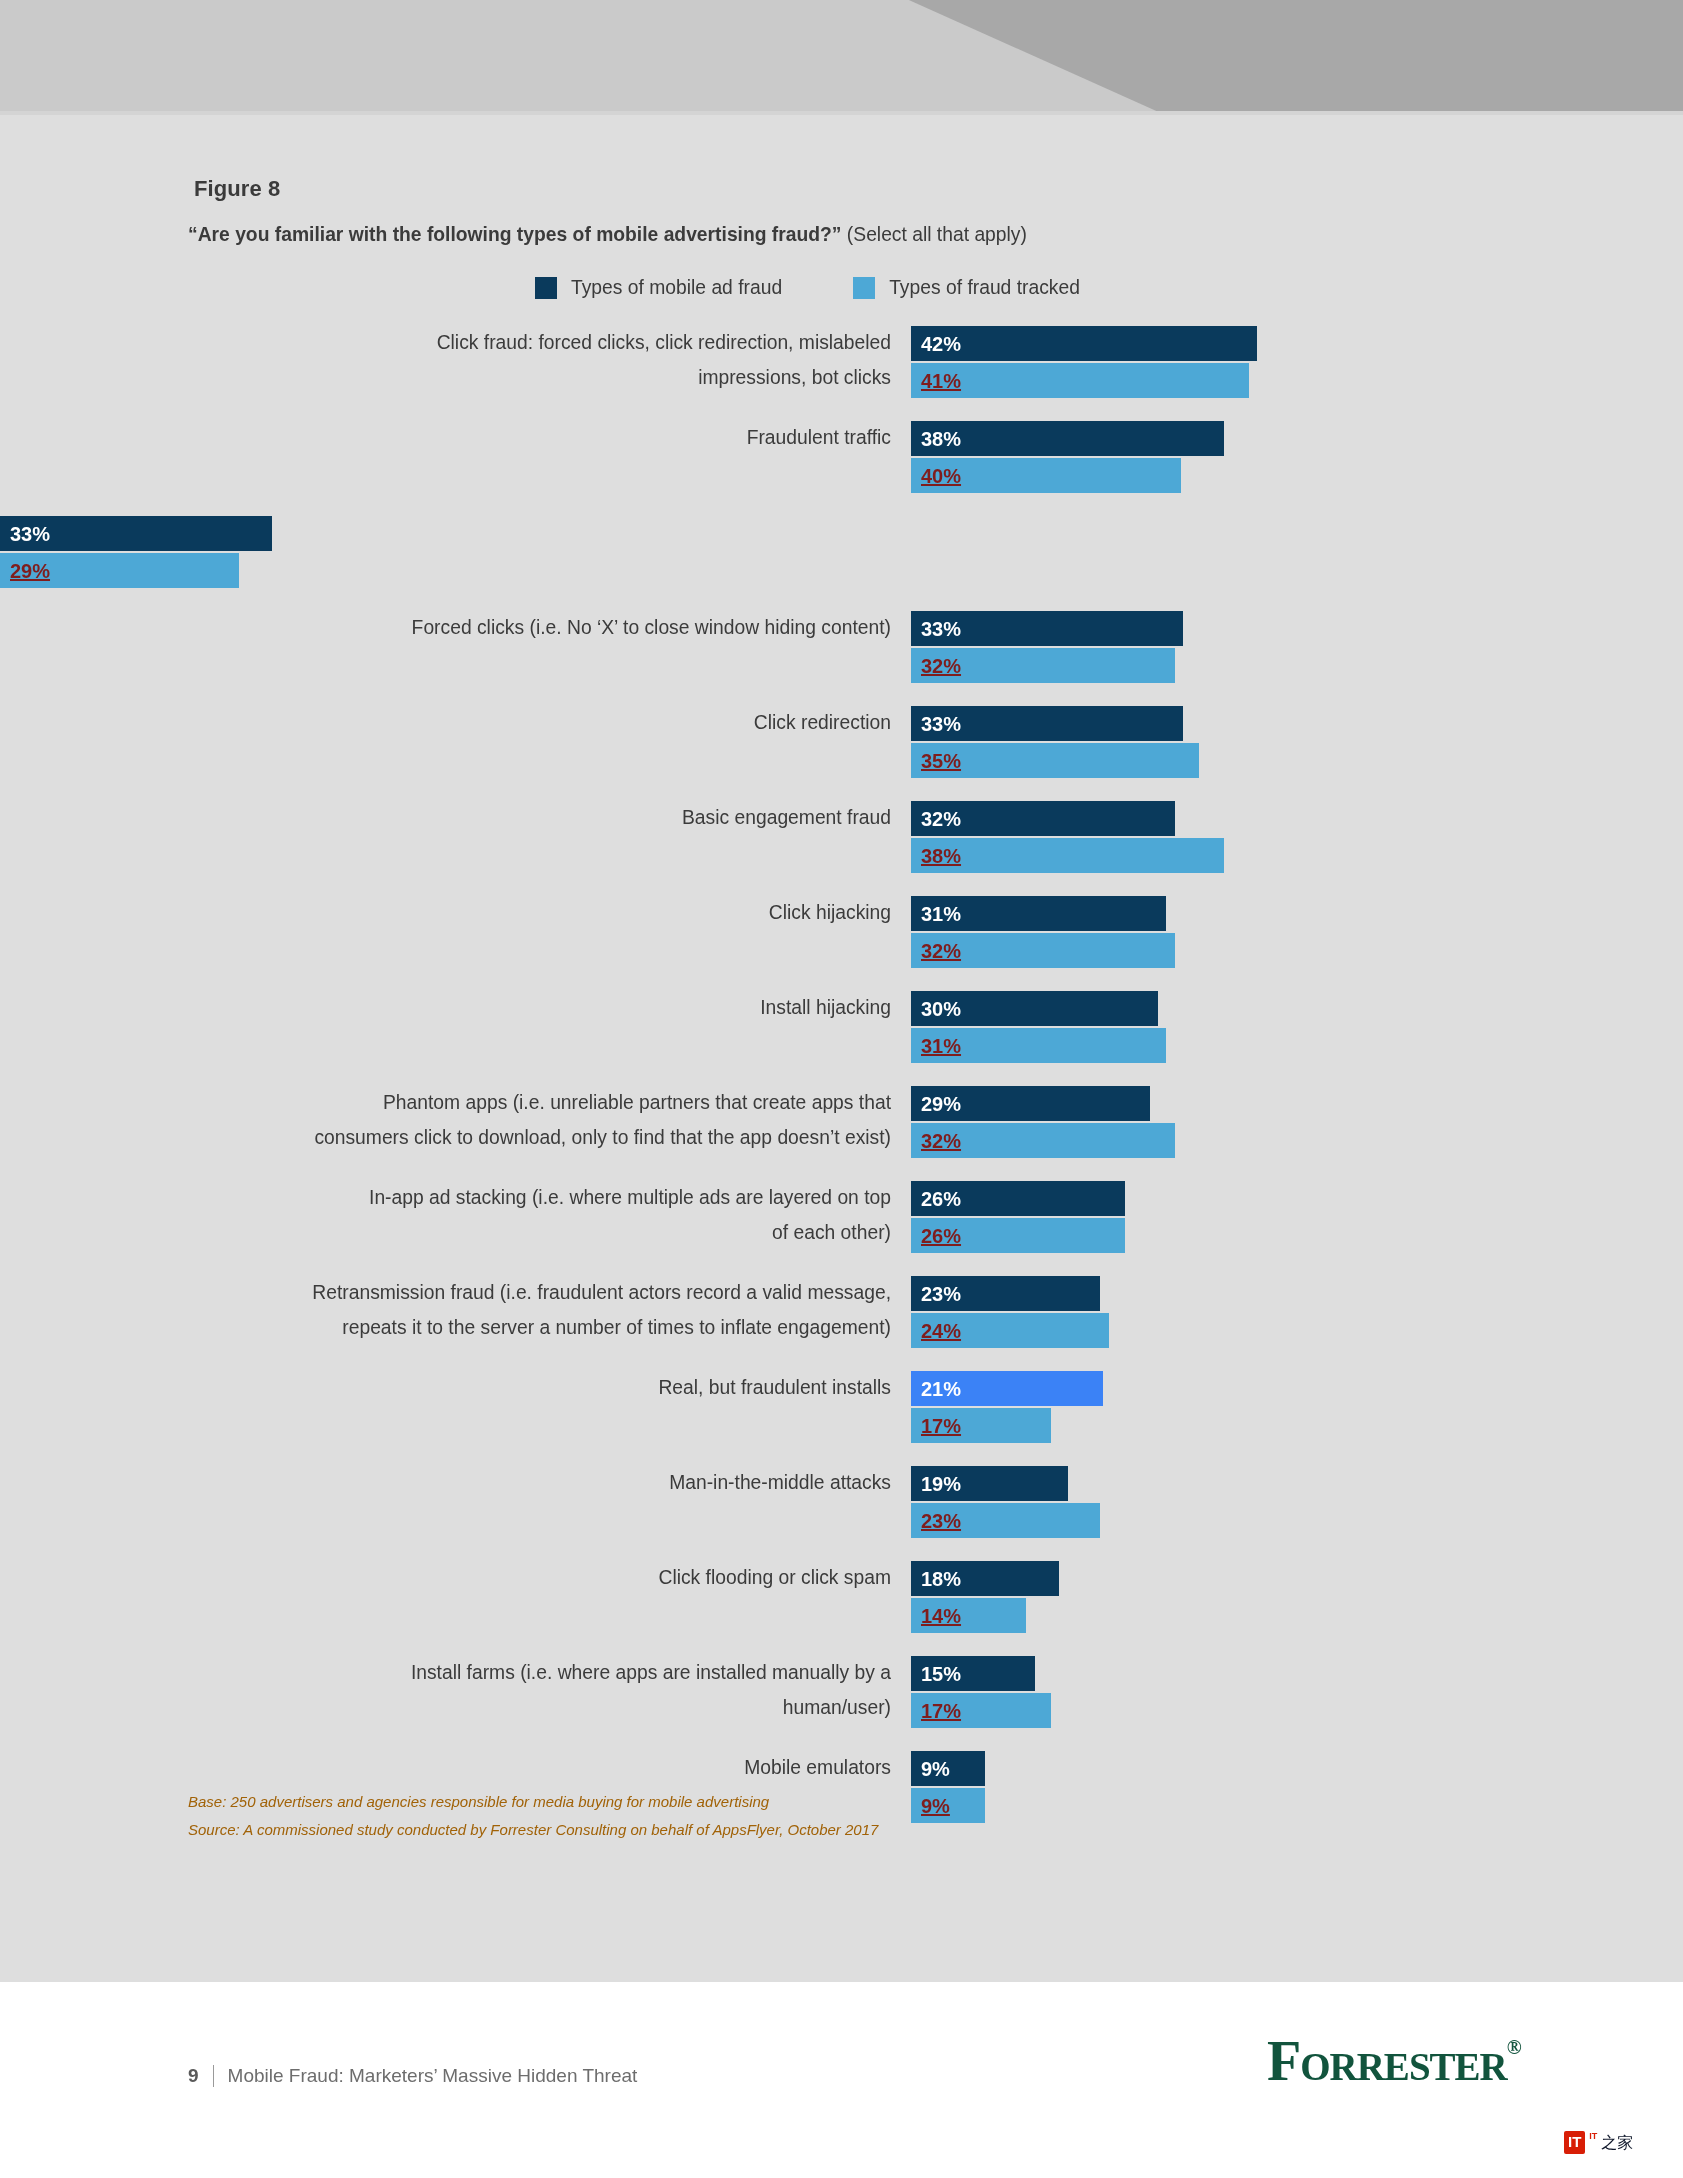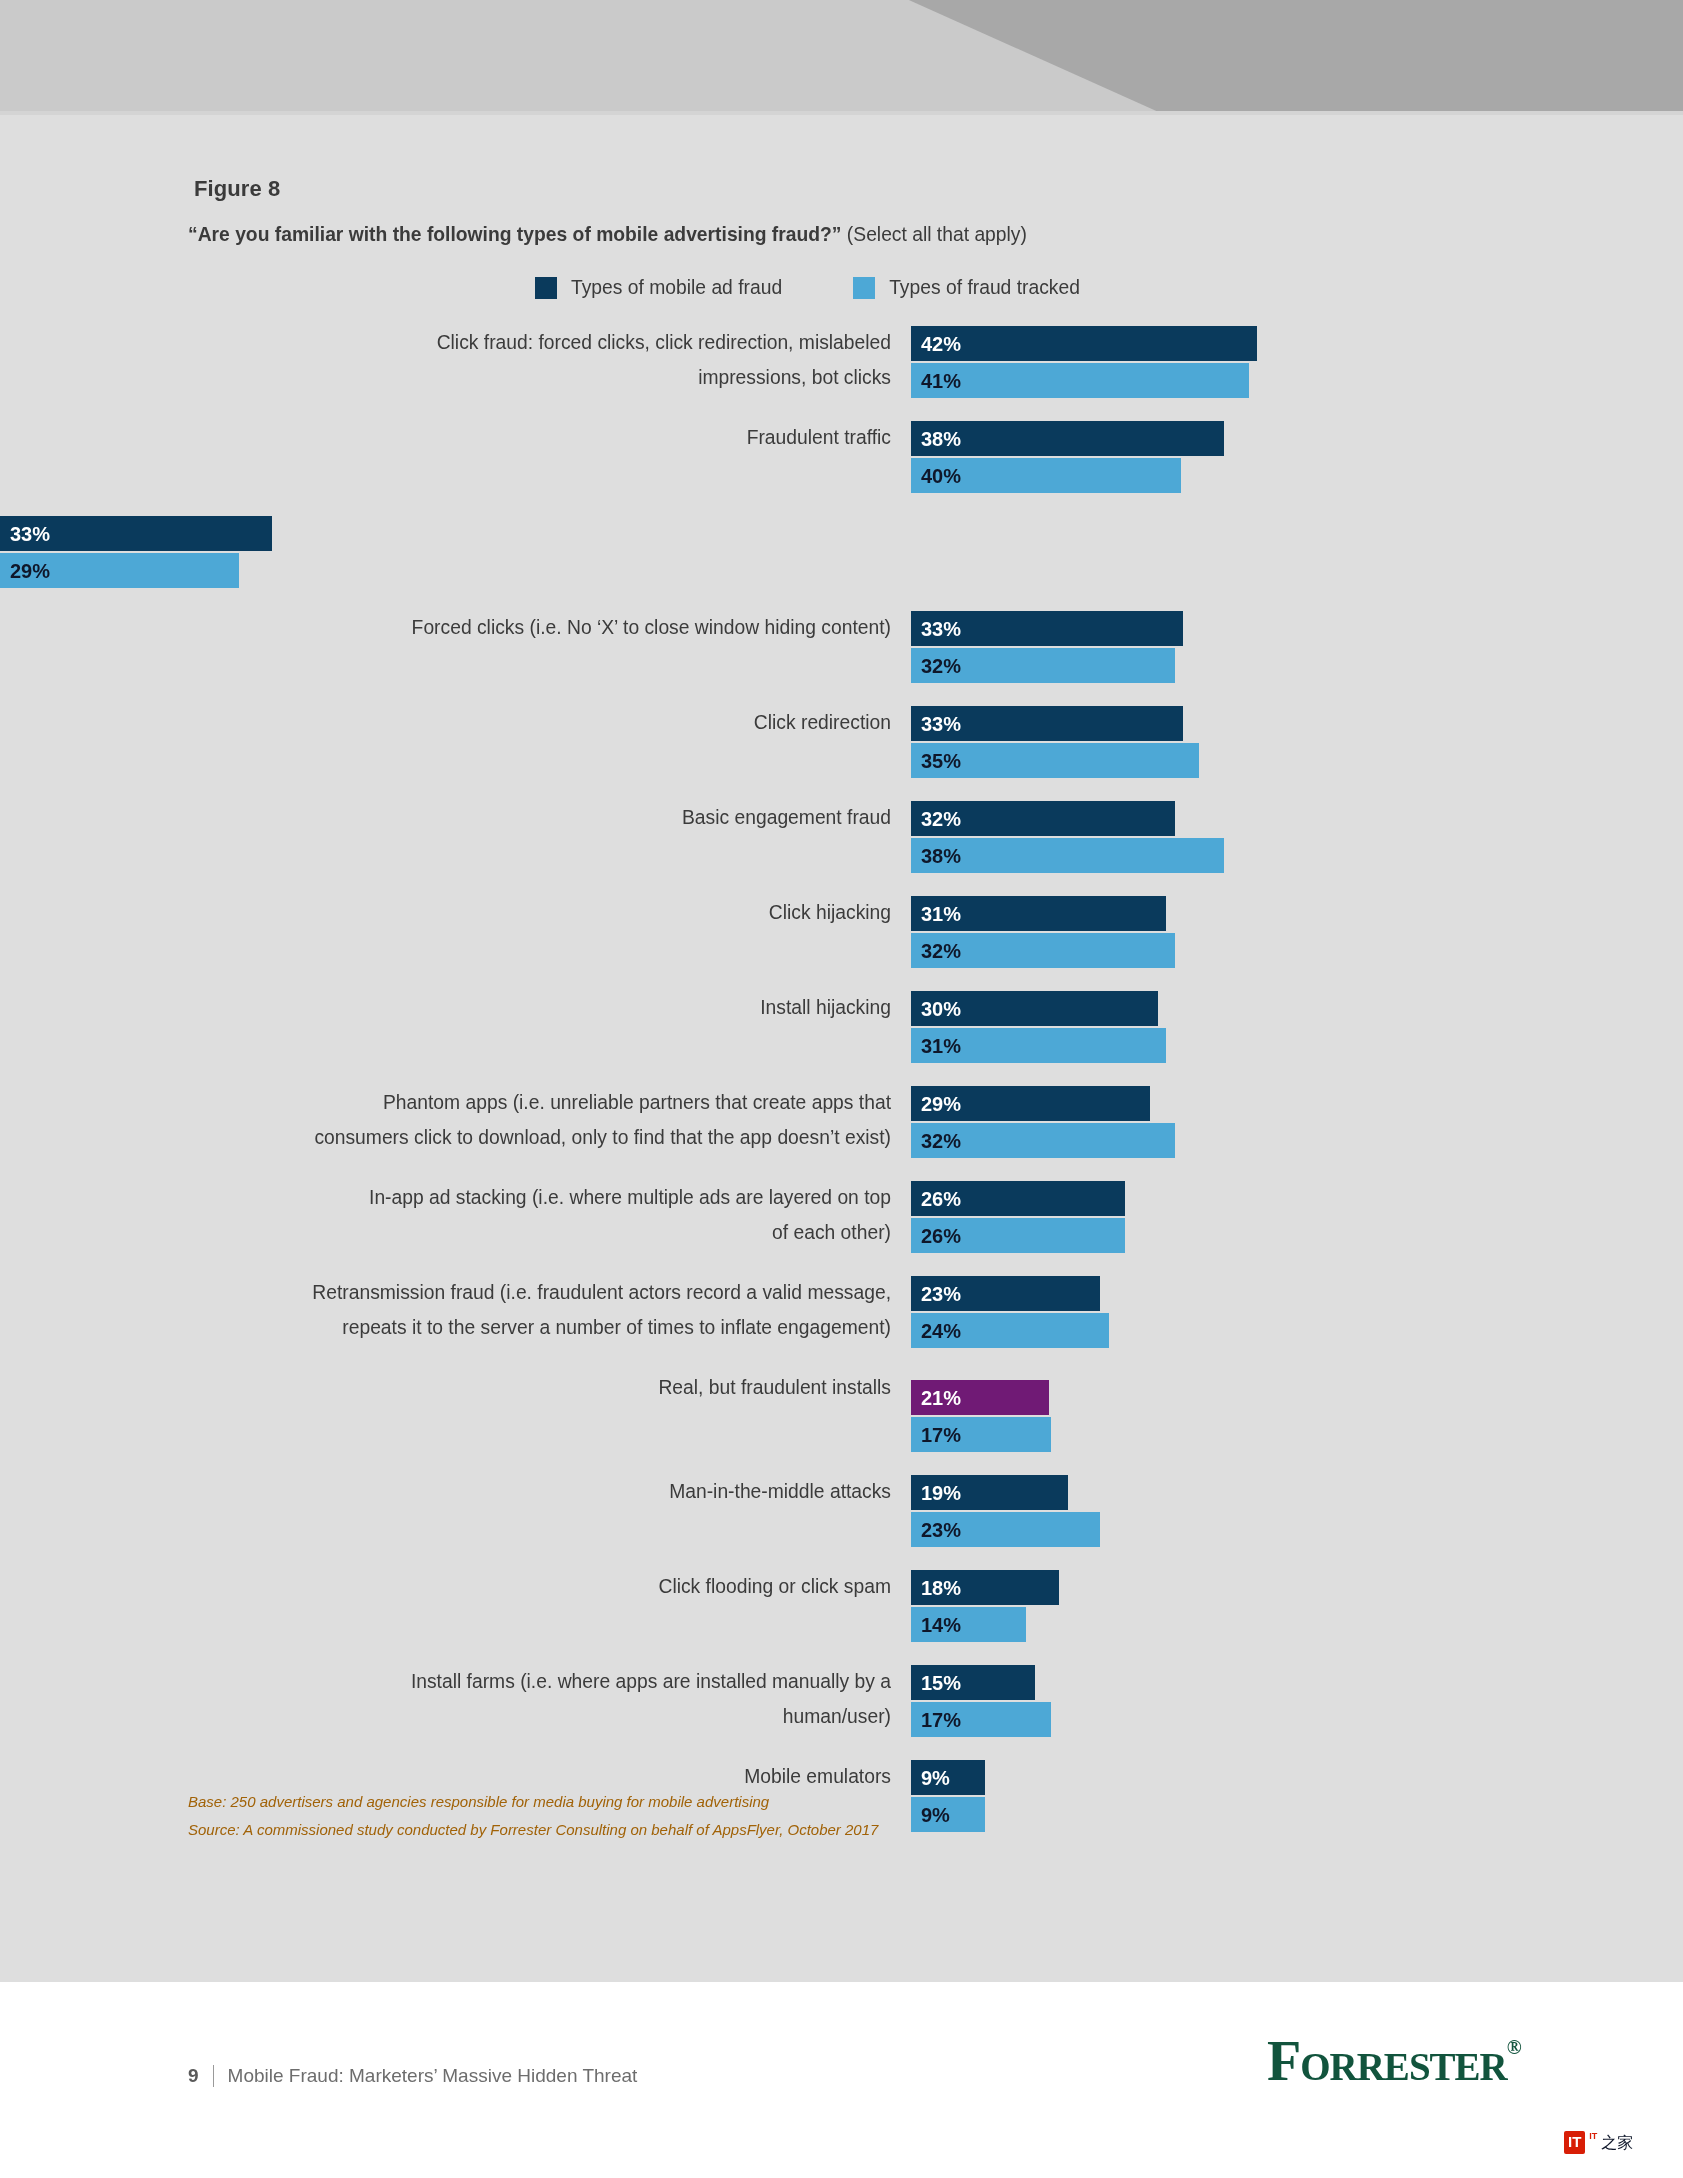--- a/index.html
+++ b/index.html
@@ -71,21 +71,21 @@
     height:35px; margin-bottom:2px; position:relative;
     display:flex; align-items:center;
   }
   .bar.dark { background:#0a3a5c; }
   .bar.light { background:#4da8d6; }
   .bar-value {
     position:absolute; left:10px; top:50%; transform:translateY(-50%);
     font-size:20px; font-weight:bold; line-height:1; white-space:nowrap;
   }
   .bar.dark .bar-value { color:#ffffff; }
-  .bar.light .bar-value { color:#0f172a; }
+  .bar.light .bar-value { color:#7f1d1d;text-decoration:underline; }
 
   
   #notes {
     position:absolute; left:188px; top:1673px;
     font-size:15px; line-height:28px; color:#a16207;font-style:italic;
   }
 
   
   #footer { position:absolute; left:0; top:1982px; width:1683px; height:196px; }
   #footer-left {
@@ -303,21 +303,21 @@
             <div class="bar light" style="width: 198px; background: rgb(77, 168, 214);">
               <span class="bar-value">24%</span>
             </div>
           </div>
         </div>
         <div class="row">
           <div class="row-label">
             <div>Real, but fraudulent installs</div>
           </div>
           <div class="row-bars">
-            <div class="bar dark" style="width: 138px; background: #701a75; margin-top: 9px;">
+            <div class="bar dark" style="width: 192px; background: #3b82f6;">
               <span class="bar-value">21%</span>
             </div>
             <div class="bar light" style="width: 140px; background: rgb(77, 168, 214);">
               <span class="bar-value">17%</span>
             </div>
           </div>
         </div>
         <div class="row">
           <div class="row-label">
             <div>Man-in-the-middle attacks</div>

